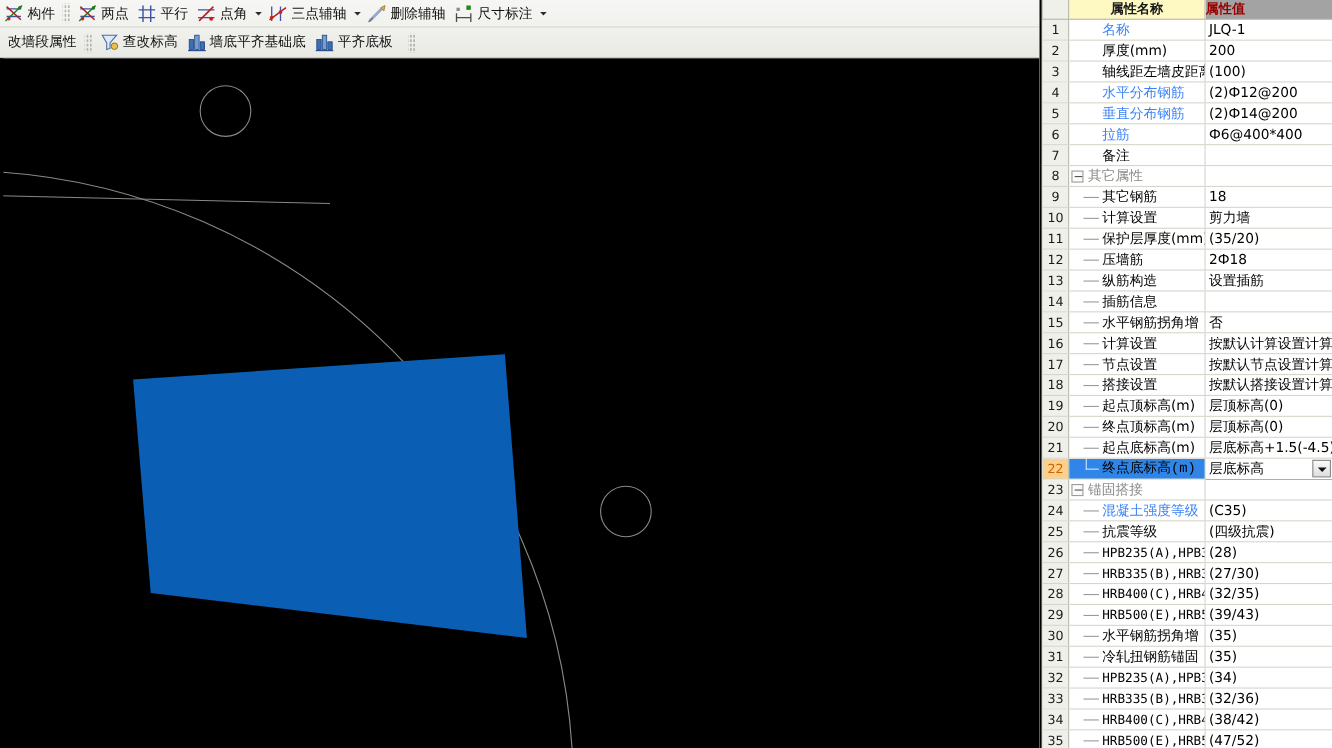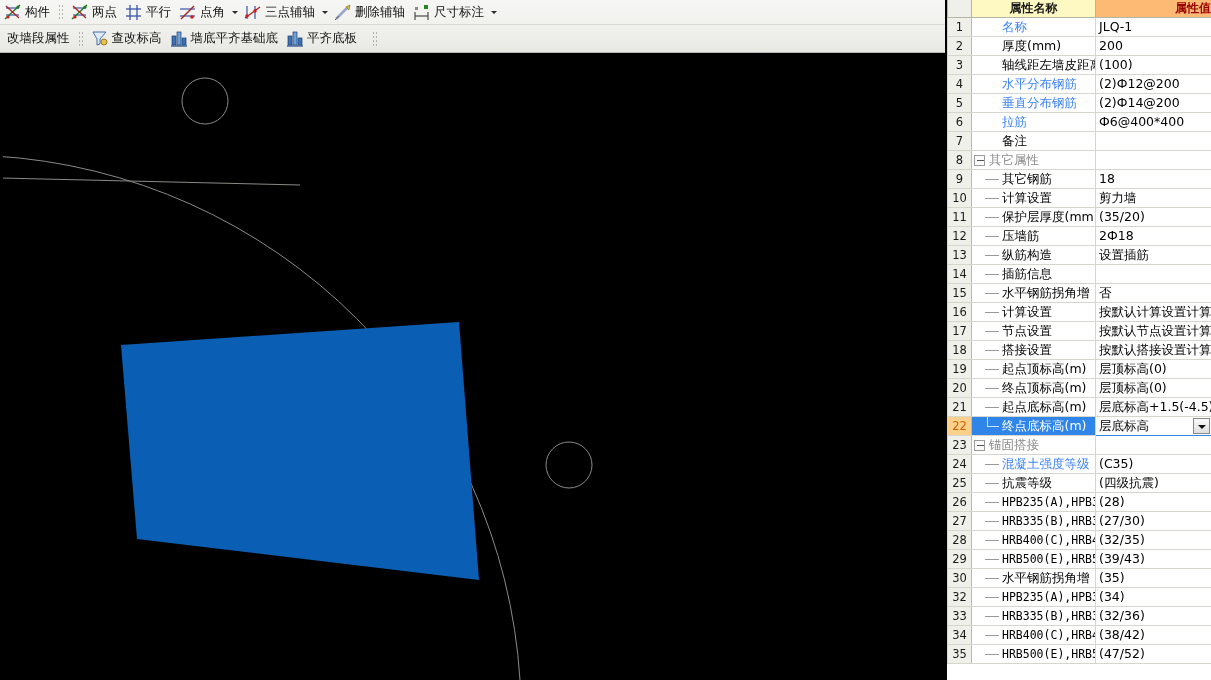--- a/index.html
+++ b/index.html
@@ -115,21 +115,21 @@
     padding: 0;
     font-weight: bold;
     font-size: 12px;
     border: 1px solid #b5b5a8;
     border-top: none;
     vertical-align: bottom;
     overflow: hidden;
   }
   .th-num  { background: #f0f0ea; }
   .th-name { background: #fef9c3; color:#1a1a1a; text-align: center; }
-  .th-val  { background: #fdba74; color: #9a0000; text-align: right; }
+  .th-val  { background: #a3a3a3; color: #9a0000; text-align: left; }
 
   .prop-table td {
     height: 19px;
     padding: 0 0 0 2px;
     border: 1px solid #d6d6cc;
     border-top-color: #cfcfc5;
     vertical-align: middle;
     overflow: hidden;
     white-space: nowrap;
     line-height: 18px;
@@ -195,21 +195,21 @@
   tr.group td.name { background: #ffffff; }
 
   tr.selected td.num {
     background: #fbd08a;
     color: #d06000;
     font-weight: normal;
   }
   tr.selected td.name {
     background: #2f86e8;
   }
-  tr.selected td.name .nm-text { color: #ffffff; }
+  tr.selected td.name .nm-text { color: #000000; font-family: Liberation Mono, monospace; }
   tr.selected td.name .tree-elbow::before,
   tr.selected td.name .tree-elbow::after { background: #cfe4fb; }
   tr.selected td.val {
     background: #ffffff;
     border: 1px solid #2f86e8;
     padding-right: 22px;
     margin-top: 48px;
   }
   .combo-btn {
     position: absolute;
@@ -713,20 +713,31 @@
             <td class="name">
               <span class="nm-wrap">
                 <span class="tree-pad" style="width: 13px;"></span>
                 <span class="tree-line"></span>
                 <span class="nm-text">水平钢筋拐角增</span>
               </span>
             </td>
             <td class="val"><span>(35)</span></td>
           </tr>
           <tr>
+            <td class="num">31</td>
+            <td class="name">
+              <span class="nm-wrap">
+                <span class="tree-pad" style="width: 13px;"></span>
+                <span class="tree-line"></span>
+                <span class="nm-text">冷轧扭钢筋锚固</span>
+              </span>
+            </td>
+            <td class="val"><span>(35)</span></td>
+          </tr>
+          <tr>
             <td class="num">32</td>
             <td class="name">
               <span class="nm-wrap">
                 <span class="tree-pad" style="width: 13px;"></span>
                 <span class="tree-line"></span>
                 <span class="nm-text" style="font-family: &quot;DejaVu Sans Mono&quot;, &quot;Liberation Mono&quot;, monospace; font-size: 11.5px;">HPB235(A),HPB3</span>
               </span>
             </td>
             <td class="val"><span>(34)</span></td>
           </tr>

